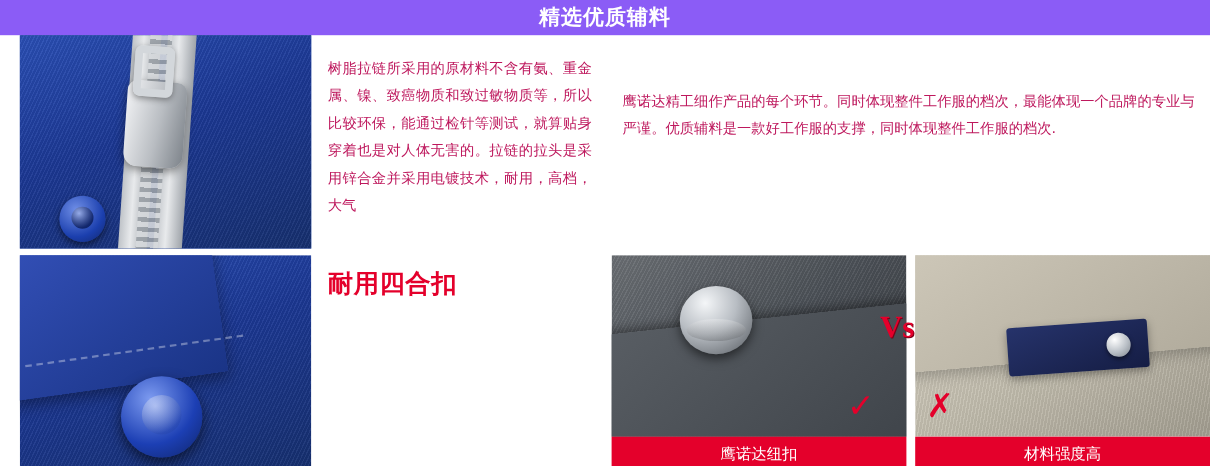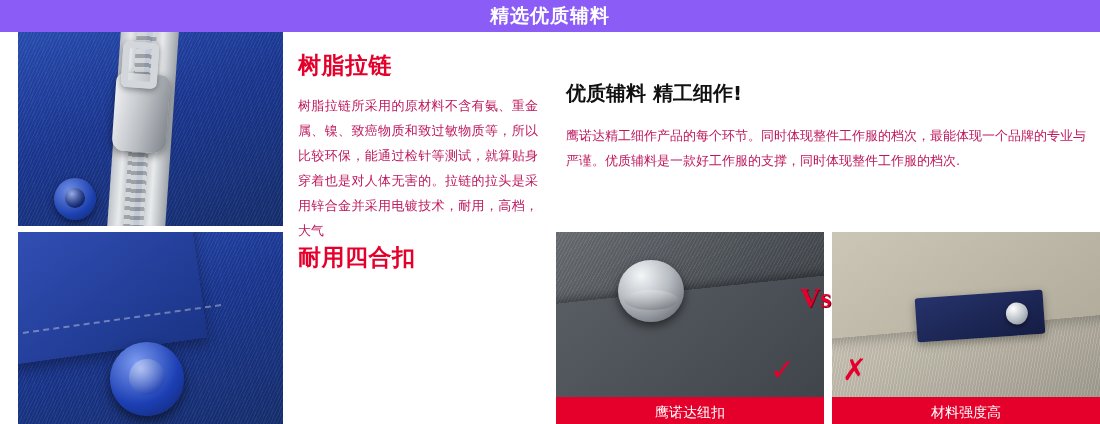--- a/index.html
+++ b/index.html
@@ -242,26 +242,24 @@
       <div class="denim"></div>
       <div class="zip-tape-l"></div>
       <div class="zip-tape-r"></div>
       <div class="zip-teeth"></div>
       <div class="zip-slider"></div>
       <div class="zip-pull"></div>
       <div class="snap-small"></div>
     </div>
 
     <div class="text-block-1">
-      <h2 class="red-title">树脂拉链</h2>
       <p class="body">树脂拉链所采用的原材料不含有氨、重金属、镍、致癌物质和致过敏物质等，所以比较环保，能通过检针等测试，就算贴身穿着也是对人体无害的。拉链的拉头是采用锌合金并采用电镀技术，耐用，高档，大气</p>
     </div>
 
     <div class="text-block-2">
-      <h3 class="sub-title">优质辅料 精工细作!</h3>
       <p class="body">鹰诺达精工细作产品的每个环节。同时体现整件工作服的档次，最能体现一个品牌的专业与严谨。优质辅料是一款好工作服的支撑，同时体现整件工作服的档次.</p>
     </div>
   </div>
 
   <div class="row-bottom">
 
     <div class="snap-photo">
       <div class="denim"></div>
       <div class="flap"></div>
       <div class="stitch"></div>

